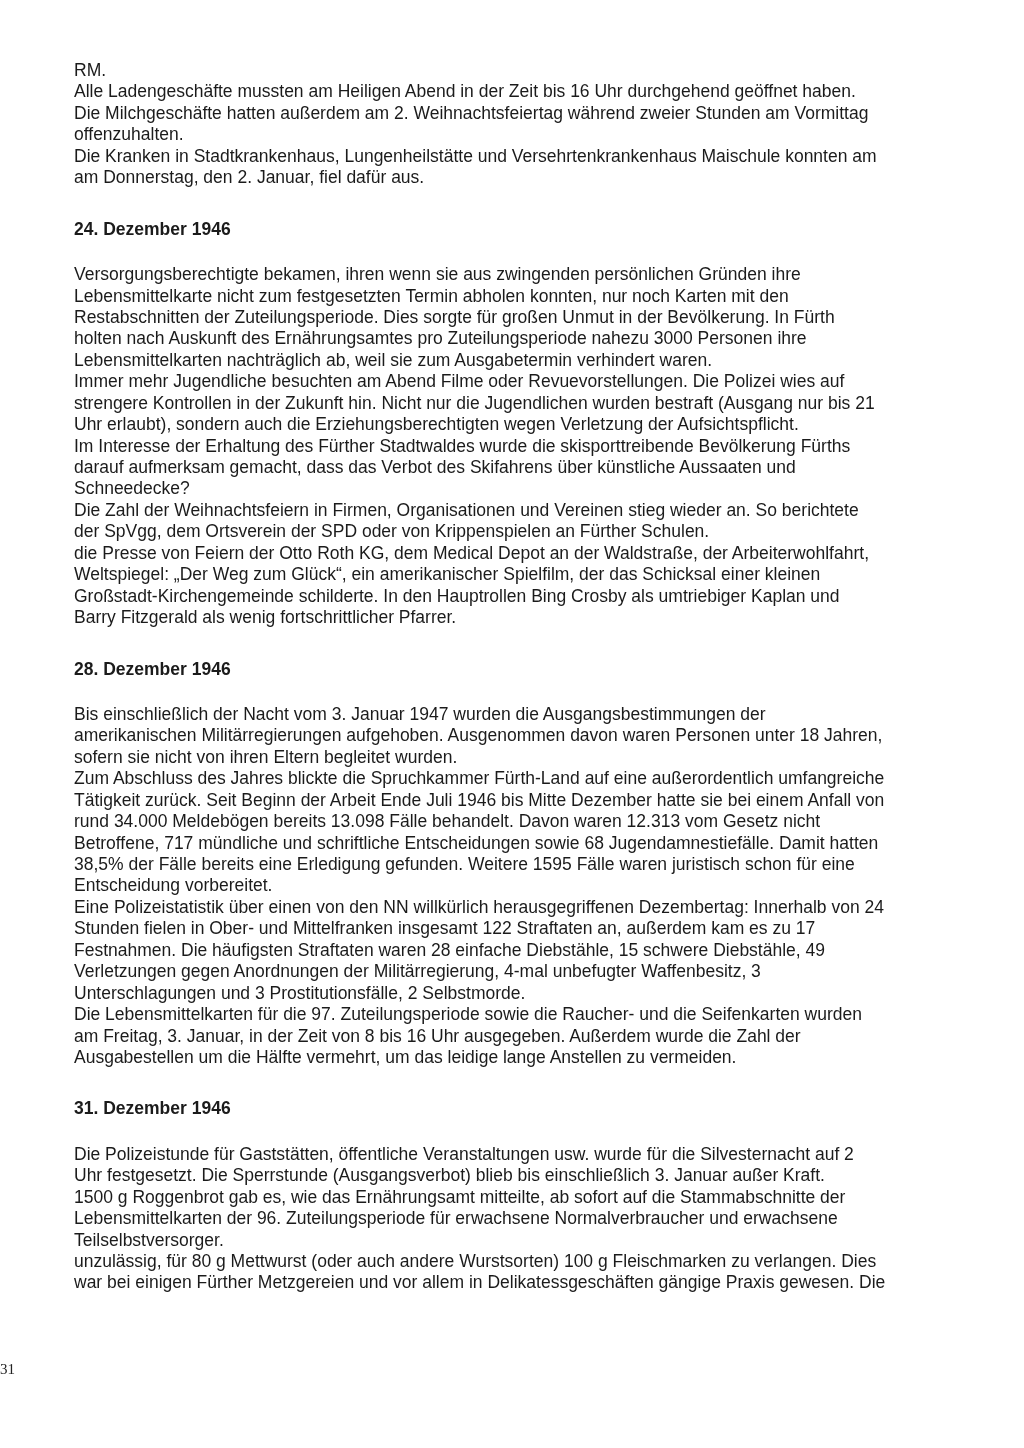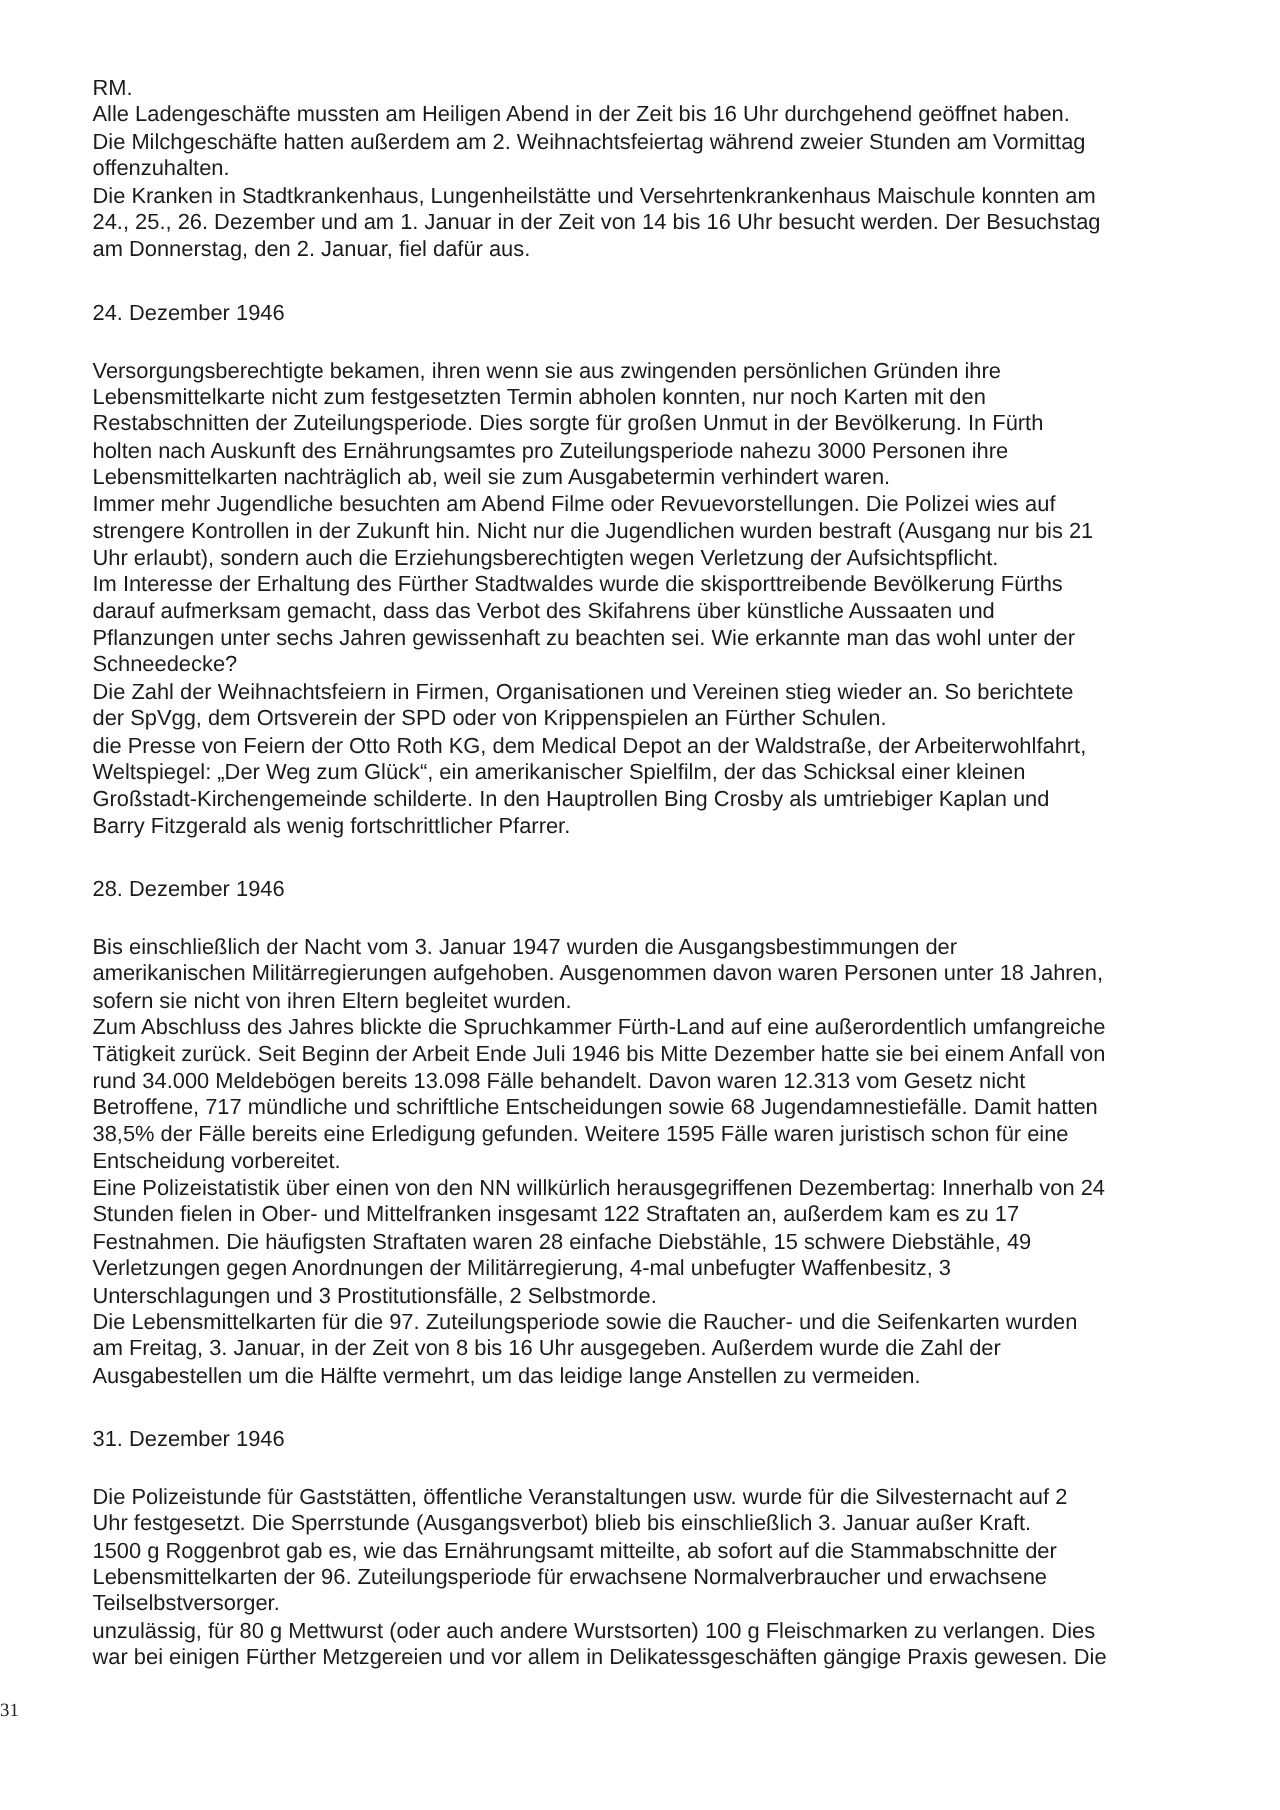--- a/index.html
+++ b/index.html
@@ -20,21 +20,21 @@
     color: #1b1b1b;
     overflow: hidden;
     margin-top: 20px;
   }
   .paragraph { margin: 0; }
   .line {
     white-space: nowrap;
     height: 21.45px;
   }
   .heading {
-    font-weight: normal;
+    font-weight: bold;
     margin: 30px 0 24px 0;
     white-space: nowrap;
   }
   .page-number {
     position: absolute;
     top: 1340px;
     left: 0;
     width: 920px;
     text-align: left;
     font-family: "Liberation Serif", serif;
@@ -47,36 +47,34 @@
 <body>
 
 <div class="page">
   <div>
       <div class="paragraph">
         <div class="line">RM.</div>
         <div class="line">Alle Ladengeschäfte mussten am Heiligen Abend in der Zeit bis 16 Uhr durchgehend geöffnet haben.</div>
         <div class="line">Die Milchgeschäfte hatten außerdem am 2. Weihnachtsfeiertag während zweier Stunden am Vormittag</div>
         <div class="line">offenzuhalten.</div>
         <div class="line">Die Kranken in Stadtkrankenhaus, Lungenheilstätte und Versehrtenkrankenhaus Maischule konnten am</div>
-        <div class="line">24., 25., 26. Dezember und am 1. Januar in der Zeit von 14 bis 16 Uhr besucht werden. Der Besuchstag</div>
         <div class="line">am Donnerstag, den 2. Januar, fiel dafür aus.</div>
       </div>
       <div class="heading">24. Dezember 1946</div>
       <div class="paragraph">
         <div class="line">Versorgungsberechtigte bekamen, ihren wenn sie aus zwingenden persönlichen Gründen ihre</div>
         <div class="line">Lebensmittelkarte nicht zum festgesetzten Termin abholen konnten, nur noch Karten mit den</div>
         <div class="line">Restabschnitten der Zuteilungsperiode. Dies sorgte für großen Unmut in der Bevölkerung. In Fürth</div>
         <div class="line">holten nach Auskunft des Ernährungsamtes pro Zuteilungsperiode nahezu 3000 Personen ihre</div>
         <div class="line">Lebensmittelkarten nachträglich ab, weil sie zum Ausgabetermin verhindert waren.</div>
         <div class="line">Immer mehr Jugendliche besuchten am Abend Filme oder Revuevorstellungen. Die Polizei wies auf</div>
         <div class="line">strengere Kontrollen in der Zukunft hin. Nicht nur die Jugendlichen wurden bestraft (Ausgang nur bis 21</div>
         <div class="line">Uhr erlaubt), sondern auch die Erziehungsberechtigten wegen Verletzung der Aufsichtspflicht.</div>
         <div class="line">Im Interesse der Erhaltung des Fürther Stadtwaldes wurde die skisporttreibende Bevölkerung Fürths</div>
         <div class="line">darauf aufmerksam gemacht, dass das Verbot des Skifahrens über künstliche Aussaaten und</div>
-        <div class="line">Pflanzungen unter sechs Jahren gewissenhaft zu beachten sei. Wie erkannte man das wohl unter der</div>
         <div class="line">Schneedecke?</div>
         <div class="line">Die Zahl der Weihnachtsfeiern in Firmen, Organisationen und Vereinen stieg wieder an. So berichtete</div>
         <div class="line">der SpVgg, dem Ortsverein der SPD oder von Krippenspielen an Fürther Schulen.</div>
         <div class="line">die Presse von Feiern der Otto Roth KG, dem Medical Depot an der Waldstraße, der Arbeiterwohlfahrt,</div>
         <div class="line">Weltspiegel: „Der Weg zum Glück“, ein amerikanischer Spielfilm, der das Schicksal einer kleinen</div>
         <div class="line">Großstadt-Kirchengemeinde schilderte. In den Hauptrollen Bing Crosby als umtriebiger Kaplan und</div>
         <div class="line">Barry Fitzgerald als wenig fortschrittlicher Pfarrer.</div>
       </div>
       <div class="heading">28. Dezember 1946</div>
       <div class="paragraph">

